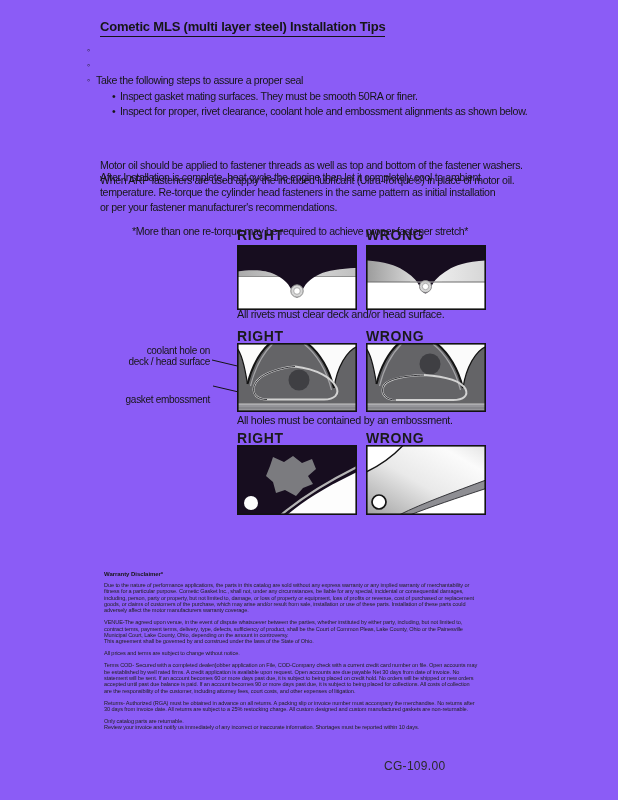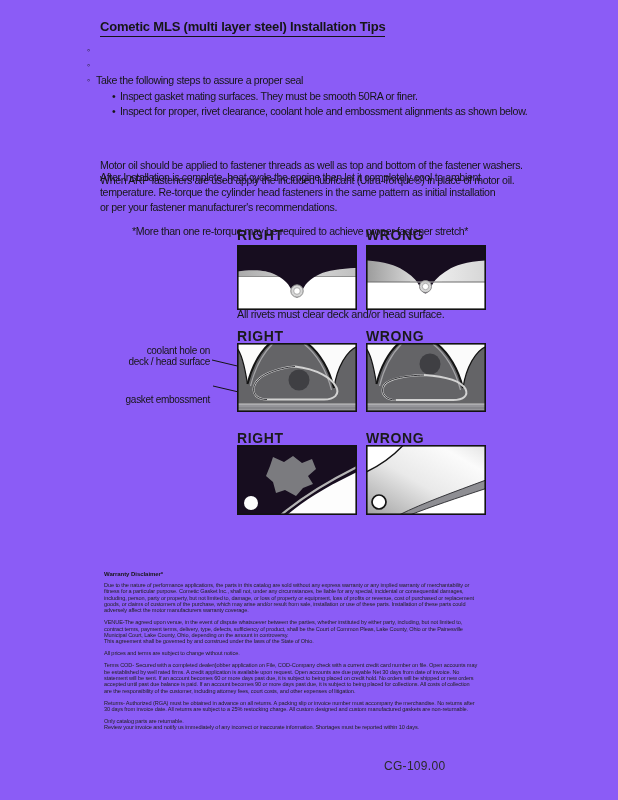--- a/index.html
+++ b/index.html
@@ -143,20 +143,21 @@
     <path d="M67,1 C79.5,11 89,26 94.5,47" fill="none" stroke="#a5a5a8" stroke-width="1.2"></path>
     <circle cx="64" cy="21" r="10.5" fill="#3f3f43"></circle>
     <path d="M58,32 C80,33.5 95,38 99.5,46 C102.5,52.5 97.5,57 87,57 L30,57 C20,57 15,51.5 17,44.5 C19.5,35 40,32.8 58,32 Z" fill="none" stroke="#d2d2d2" stroke-width="2"></path>
     <path d="M58,32 C40,32.8 19.5,35 17,44.5 C15,51.5 20,57 30,57" fill="none" stroke="#242428" stroke-width="0.9"></path>
     <rect x="0" y="61" width="120" height="8" fill="#95959a"></rect>
     <line x1="0" y1="61" x2="120" y2="61" stroke="#c8c8c8" stroke-width="1"></line>
     <line x1="0" y1="65" x2="120" y2="65" stroke="#6e6e72" stroke-width="0.7"></line>
     <rect x="0.8" y="0.8" width="118.4" height="67.4" fill="none" stroke="#121212" stroke-width="1.6"></rect>
   </svg>
 
+  <div class="abs caption" style="top:414px;">All holes must be contained by an embossment.</div>
 
   <div class="abs fig-label" style="left:237px;top:430px;">RIGHT</div>
   <div class="abs fig-label" style="left:366px;top:430px;">WRONG</div>
 
   <svg class="abs" style="left:237px;top:445px;" width="120" height="70" viewBox="0 0 120 70">
     <rect x="0" y="0" width="120" height="70" fill="#170d1f"></rect>
     <path d="M120,27 C95,39 70,53 50,70 L120,70 Z" fill="#fdfdfd"></path>
     <path d="M44,70 C66,51.5 91,36.5 120,22" fill="none" stroke="#b5b5b5" stroke-width="2.2"></path>
     <path d="M36,12 L47,17 L56,11 L65,18 L75,14 L79,24 L71,31 L76,39 L66,43 L59,51 L48,45 L39,48 L36,37 L29,31 L33,21 Z" fill="#7b7b7f"></path>
     <circle cx="14" cy="58" r="7" fill="#fdfdfd"></circle>

